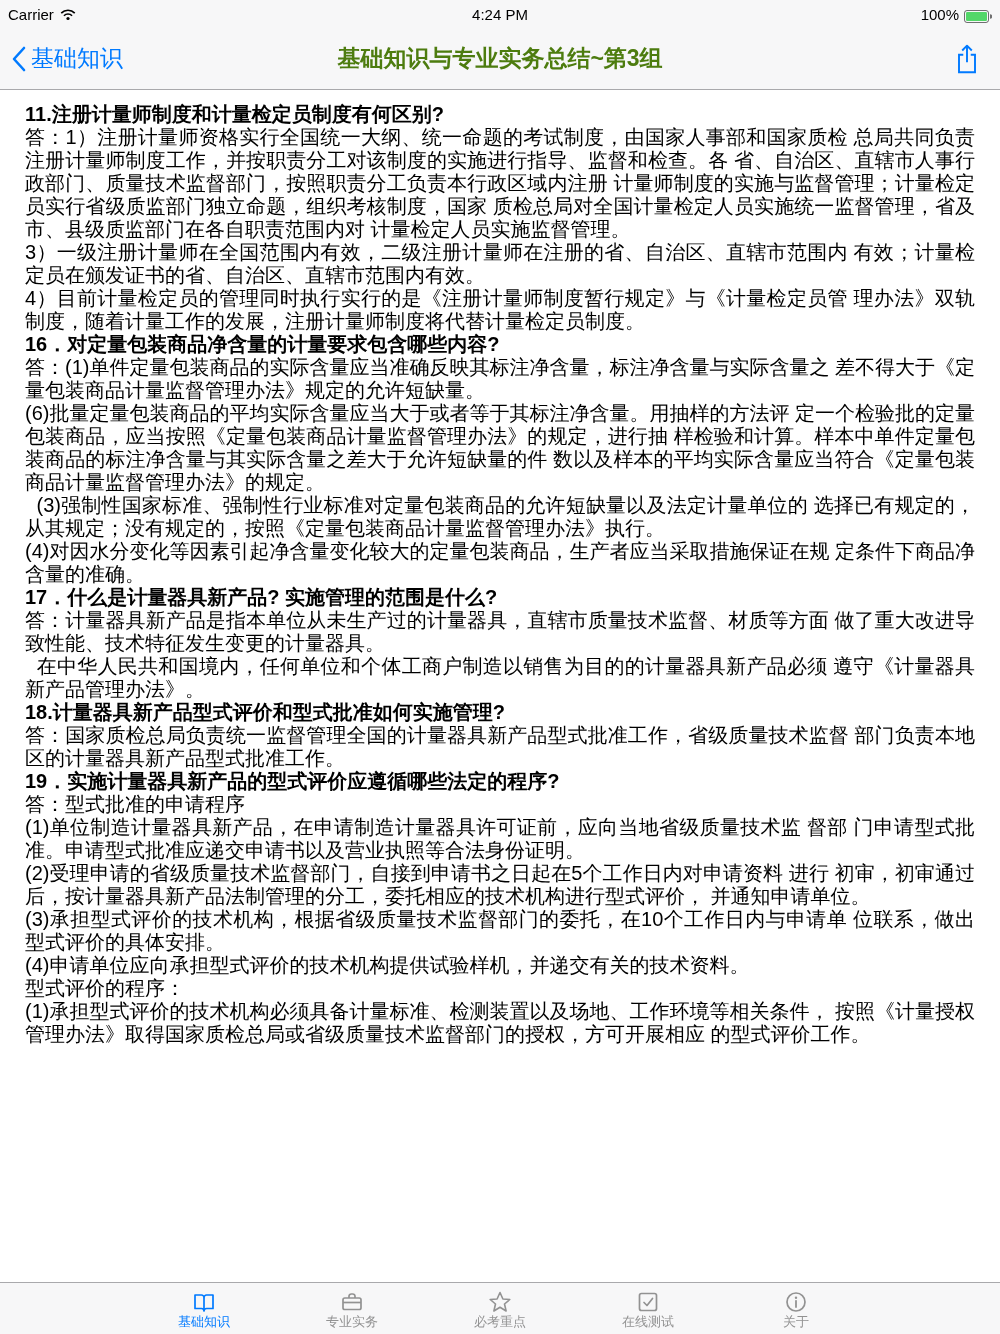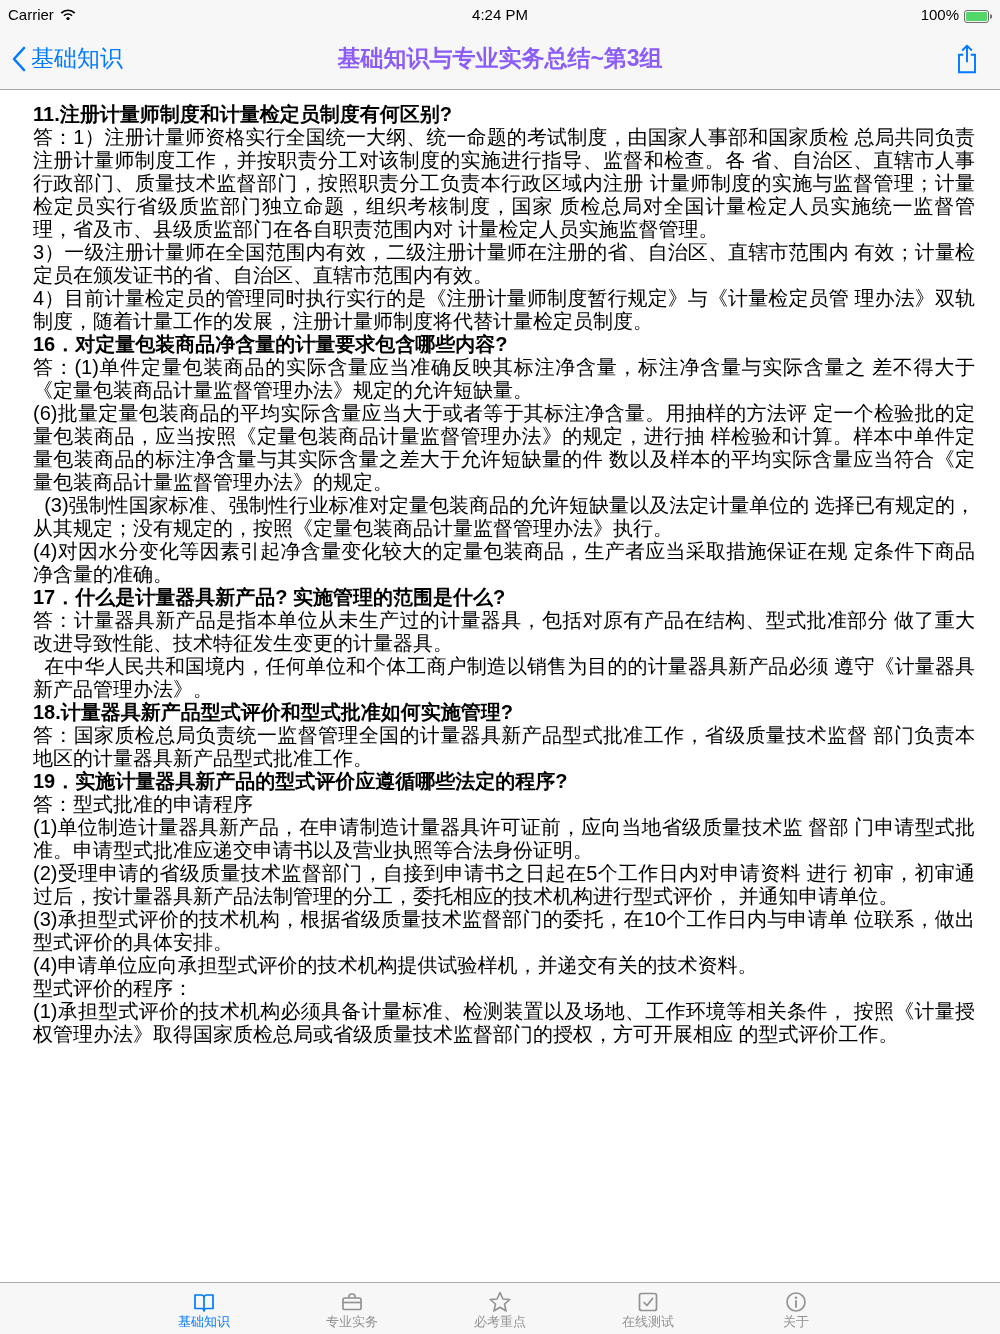--- a/index.html
+++ b/index.html
@@ -22,30 +22,30 @@
   .nav-bar {
     position: absolute; top: 28px; left: 0; right: 0; height: 62px;
     background: #f7f7f8; border-bottom: 1px solid #a9a9ac;
     display: flex; align-items: center;
   }
   .back-button {
     position: absolute; left: 12px; display: flex; align-items: center; gap: 5px;
     color: #007aff; font-size: 23px; cursor: pointer; z-index: 2;
   }
   .nav-title {
-    width: 100%; text-align: center; font-size: 23px; font-weight: bold; color: #8b5cf6;
+    width: 100%; text-align: center; font-size: 23px; font-weight: bold; color: #4d7c0f;
   }
   .share-button {
     position: absolute; right: 20px; color: #007aff; cursor: pointer;
     display: flex; align-items: center; z-index: 2;
   }
   
   .content {
     position: absolute; top: 91px; bottom: 52px; left: 0; right: 0;
-    background: #fff; padding: 12px 25px 0 25px; overflow: hidden; margin-left: 8px;
+    background: #fff; padding: 12px 25px 0 25px; overflow: hidden;
   }
   .content p {
     margin: 0; font-size: 20px; line-height: 23px; color: #000;
     text-align: justify; white-space: pre-wrap; word-break: break-all;
   }
   .content p.heading { font-weight: bold; }
   
   .tab-bar {
     position: absolute; left: 0; right: 0; bottom: 0; height: 52px;
     background: #f7f7f8; border-top: 1px solid #a9a9ac;
@@ -114,21 +114,21 @@
       <p class="heading">11.注册计量师制度和计量检定员制度有何区别?</p>
       <p class="paragraph">答：1）注册计量师资格实行全国统一大纲、统一命题的考试制度，由国家人事部和国家质检 总局共同负责注册计量师制度工作，并按职责分工对该制度的实施进行指导、监督和检查。各 省、自治区、直辖市人事行政部门、质量技术监督部门，按照职责分工负责本行政区域内注册 计量师制度的实施与监督管理；计量检定员实行省级质监部门独立命题，组织考核制度，国家 质检总局对全国计量检定人员实施统一监督管理，省及市、县级质监部门在各自职责范围内对 计量检定人员实施监督管理。</p>
       <p class="paragraph">3）一级注册计量师在全国范围内有效，二级注册计量师在注册的省、自治区、直辖市范围内 有效；计量检定员在颁发证书的省、自治区、直辖市范围内有效。</p>
       <p class="paragraph">4）目前计量检定员的管理同时执行实行的是《注册计量师制度暂行规定》与《计量检定员管 理办法》双轨制度，随着计量工作的发展，注册计量师制度将代替计量检定员制度。</p>
       <p class="heading">16．对定量包装商品净含量的计量要求包含哪些内容?</p>
       <p class="paragraph">答：(1)单件定量包装商品的实际含量应当准确反映其标注净含量，标注净含量与实际含量之 差不得大于《定量包装商品计量监督管理办法》规定的允许短缺量。</p>
       <p class="paragraph">(6)批量定量包装商品的平均实际含量应当大于或者等于其标注净含量。用抽样的方法评 定一个检验批的定量包装商品，应当按照《定量包装商品计量监督管理办法》的规定，进行抽 样检验和计算。样本中单件定量包装商品的标注净含量与其实际含量之差大于允许短缺量的件 数以及样本的平均实际含量应当符合《定量包装商品计量监督管理办法》的规定。</p>
       <p class="paragraph">  (3)强制性国家标准、强制性行业标准对定量包装商品的允许短缺量以及法定计量单位的 选择已有规定的，从其规定；没有规定的，按照《定量包装商品计量监督管理办法》执行。</p>
       <p class="paragraph">(4)对因水分变化等因素引起净含量变化较大的定量包装商品，生产者应当采取措施保证在规 定条件下商品净含量的准确。</p>
       <p class="heading">17．什么是计量器具新产品? 实施管理的范围是什么?</p>
-      <p class="paragraph">答：计量器具新产品是指本单位从未生产过的计量器具，包括对原有产品在结构、型式批准部分 做了重大改进导致性能、技术特征发生变更的计量器具。</p>
+      <p class="paragraph">答：计量器具新产品是指本单位从未生产过的计量器具，直辖市质量技术监督、材质等方面 做了重大改进导致性能、技术特征发生变更的计量器具。</p>
       <p class="paragraph">  在中华人民共和国境内，任何单位和个体工商户制造以销售为目的的计量器具新产品必须 遵守《计量器具新产品管理办法》。</p>
       <p class="heading">18.计量器具新产品型式评价和型式批准如何实施管理?</p>
       <p class="paragraph">答：国家质检总局负责统一监督管理全国的计量器具新产品型式批准工作，省级质量技术监督 部门负责本地区的计量器具新产品型式批准工作。</p>
       <p class="heading">19．实施计量器具新产品的型式评价应遵循哪些法定的程序?</p>
       <p class="paragraph">答：型式批准的申请程序</p>
       <p class="paragraph">(1)单位制造计量器具新产品，在申请制造计量器具许可证前，应向当地省级质量技术监 督部 门申请型式批准。申请型式批准应递交申请书以及营业执照等合法身份证明。</p>
       <p class="paragraph">(2)受理申请的省级质量技术监督部门，自接到申请书之日起在5个工作日内对申请资料 进行 初审，初审通过后，按计量器具新产品法制管理的分工，委托相应的技术机构进行型式评价， 并通知申请单位。</p>
       <p class="paragraph">(3)承担型式评价的技术机构，根据省级质量技术监督部门的委托，在10个工作日内与申请单 位联系，做出型式评价的具体安排。</p>
       <p class="paragraph">(4)申请单位应向承担型式评价的技术机构提供试验样机，并递交有关的技术资料。</p>
       <p class="paragraph">型式评价的程序：</p>

